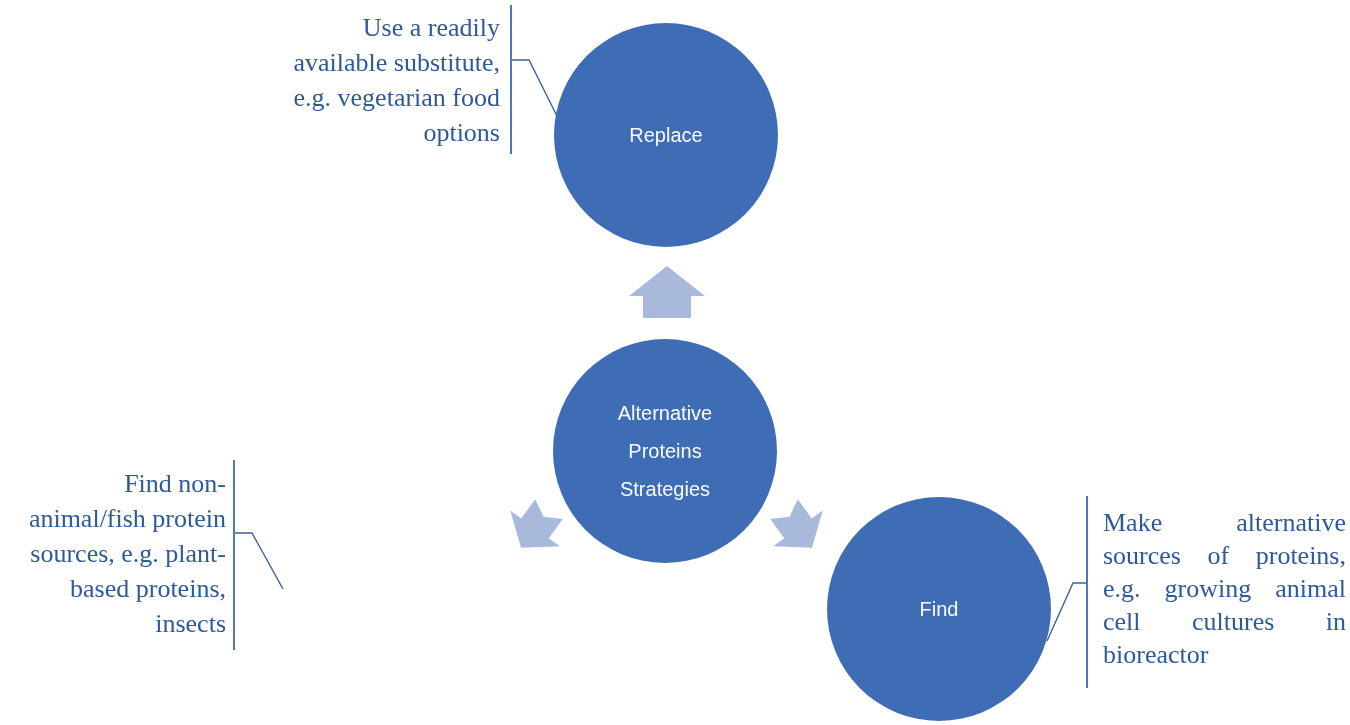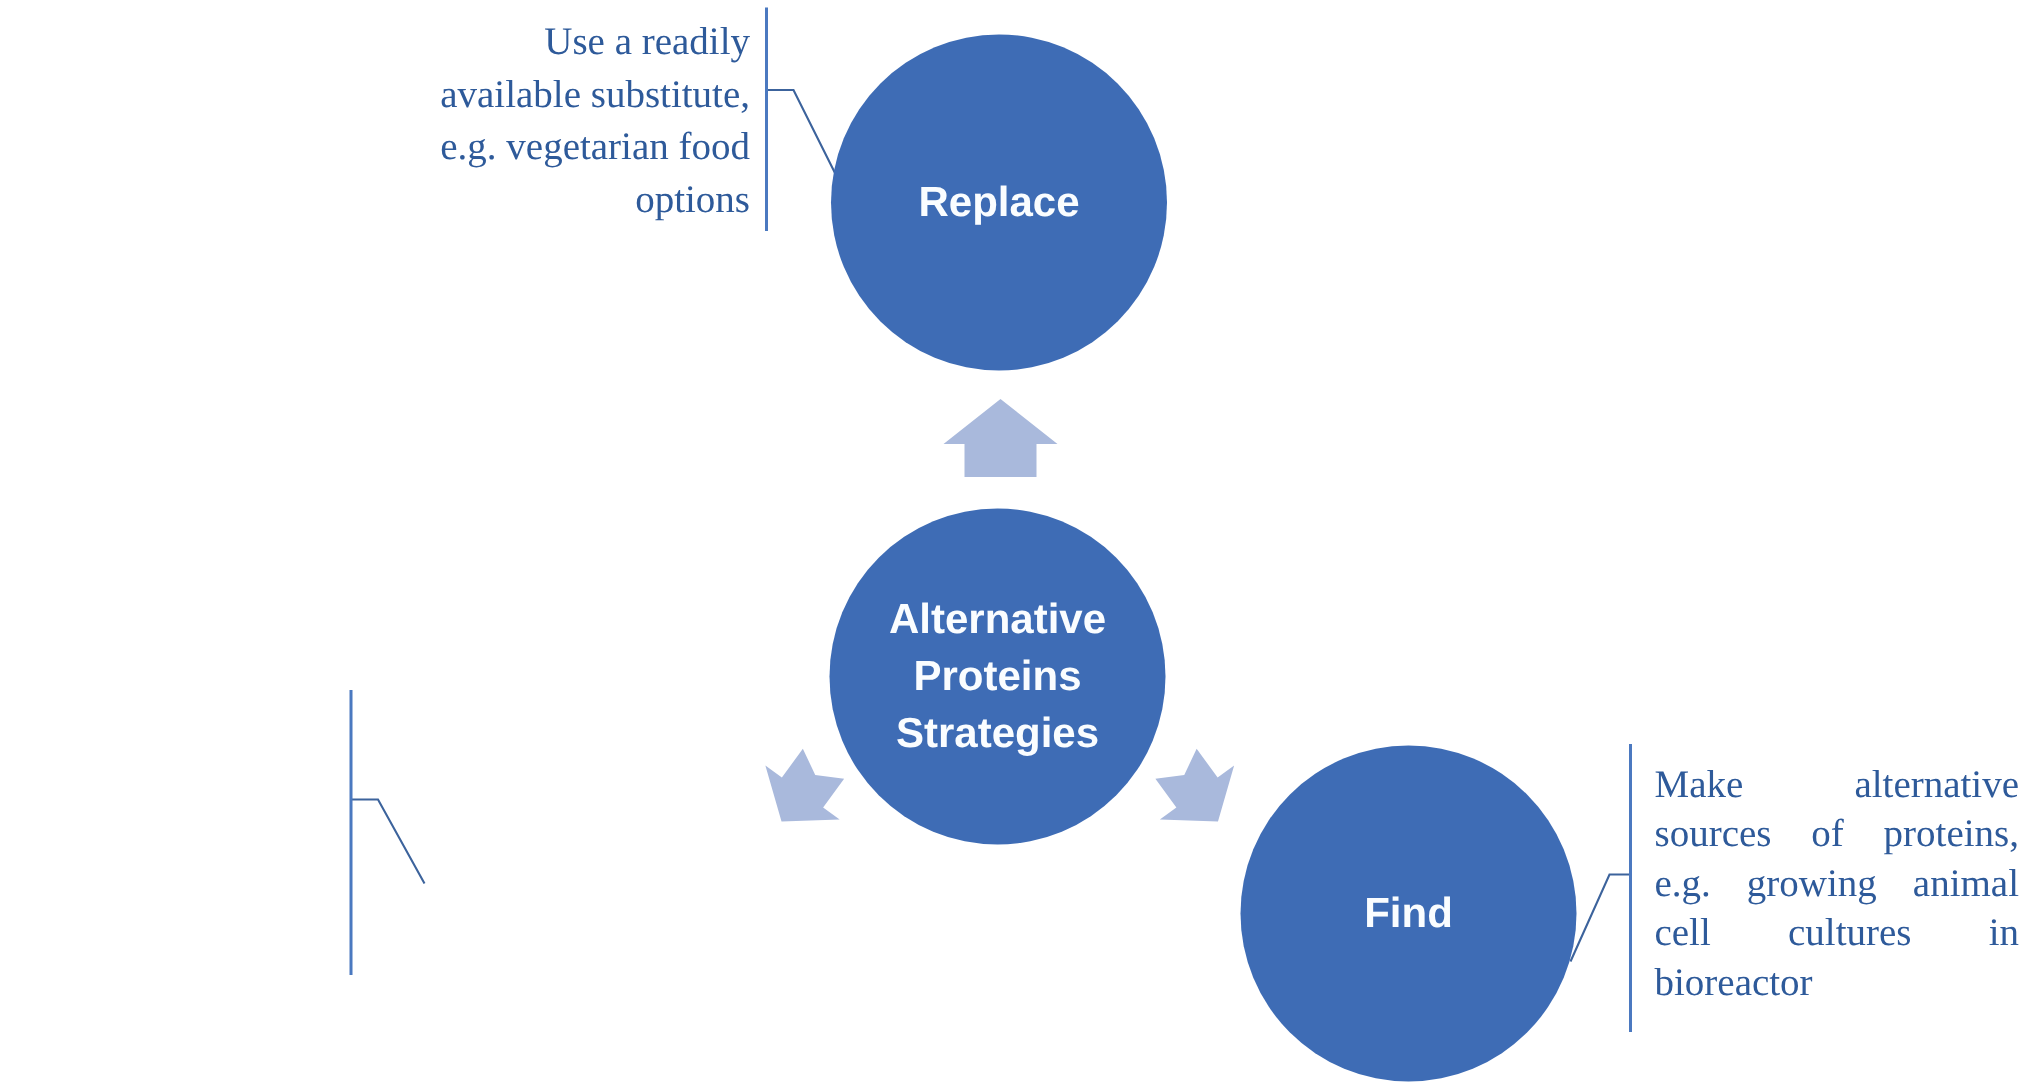--- a/index.html
+++ b/index.html
@@ -36,24 +36,23 @@
     height:224px;
     border-radius:50%;
     background:var(--circle-fill);
     display:flex;
     align-items:center;
     justify-content:center;
     text-align:center;
   }
   .circle .label{
     color:var(--circle-text);
-    font-size:28px;
+    font-size:20px;
     line-height:38px;
     white-space:pre-line;
-    font-weight:bold;
   }
   .circle.c-center{left:553px; top:339px;}
   .circle.c-replace{left:554px; top:23px;}
   .circle.c-modify{left:282px; top:497px;}
   .circle.c-make{left:827px; top:497px;}
 
   .note{
     position:absolute;
     color:var(--note-text);
     font-size:26px;
@@ -122,19 +121,24 @@
     <span class="label">Replace</span>
   </div>
   <div class="circle c-make">
     <span class="label">Find</span>
   </div>
 
   <div class="note n-replace">Use a readily
 available substitute,
 e.g. vegetarian food
 options</div>
+  <div class="note n-modify">Find non-
+animal/fish protein
+sources, e.g. plant-
+based proteins,
+insects</div>
   <div class="note n-make">Make alternative
 sources of proteins,
 e.g. growing animal
 cell cultures in
 bioreactor</div>
 
 </div>
 
 </body></html>

